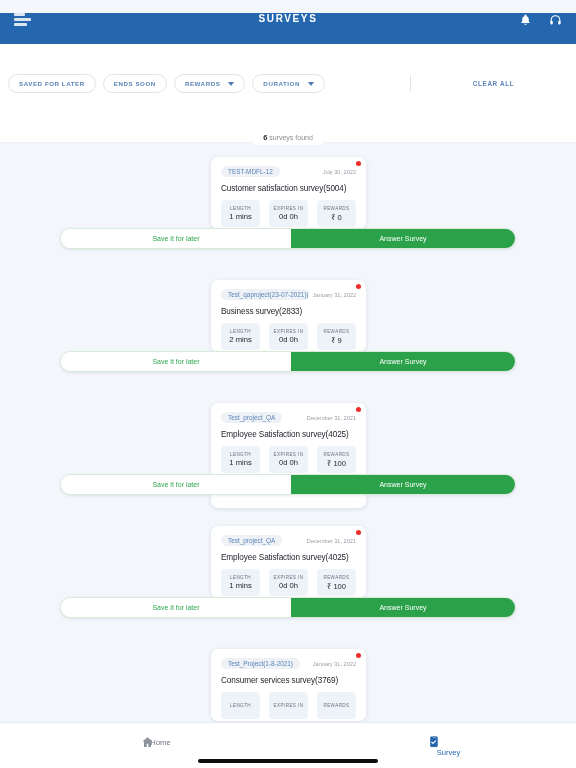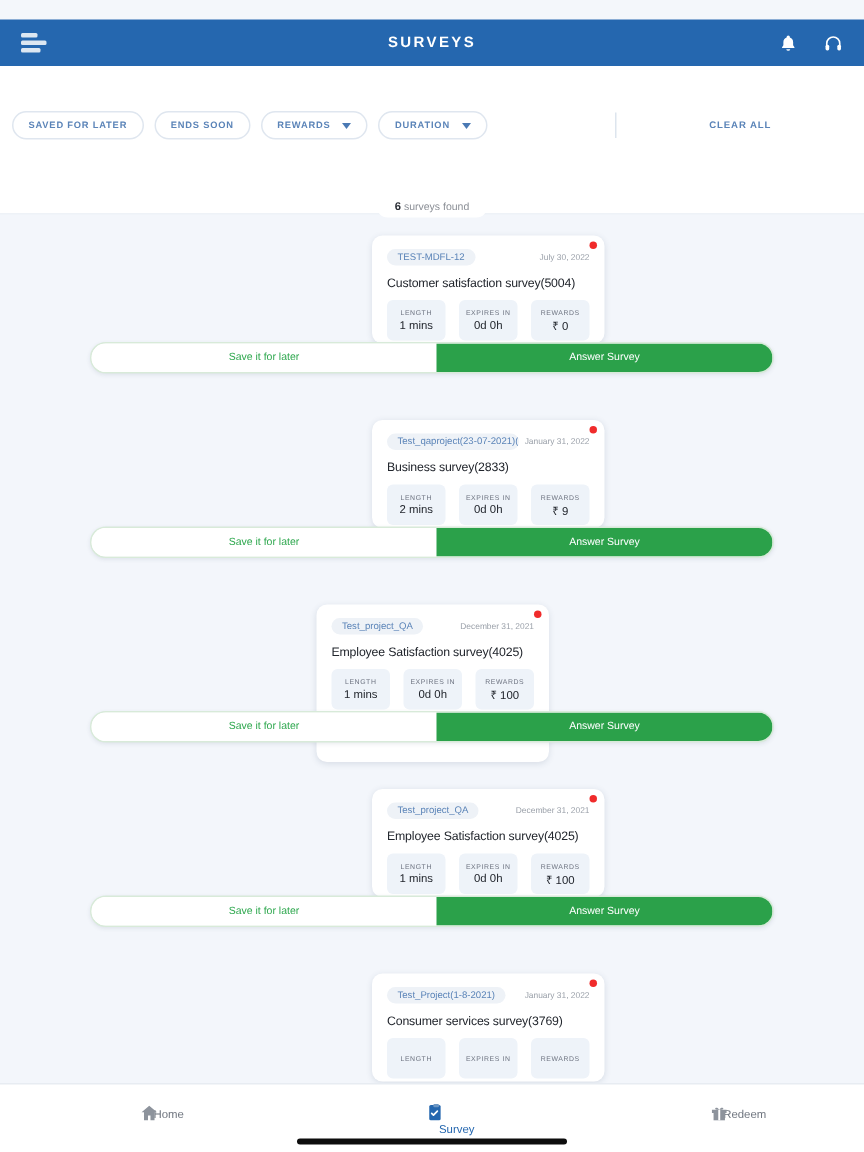--- a/index.html
+++ b/index.html
@@ -31,21 +31,21 @@
     width:14px;height:7px;border:1px solid #fff;border-radius:1.5px;
     position:relative; display:inline-block;
   }
   .batt::after{content:"";position:absolute;left:1px;top:1px;bottom:1px;right:1px;background:#fff;border-radius:.5px;}
   .batt-cap{width:1.5px;height:3px;background:#ffffff99;border-radius:0 1px 1px 0;display:inline-block;}
 
   
   .appbar {
     position:absolute; top:13px; left:0; width:576px; height:31px;
     background:#2567af; color:#fff;
-    display:flex; align-items:center; justify-content:space-between;
+    display:flex; align-items:flex-start; justify-content:space-between;
     padding:0 14px;
     gap:20px;
   }
   .hamburger { width:17px; height:13px; display:flex; flex-direction:column; justify-content:space-between; cursor:pointer;}
   .hamburger span{ display:block; height:2.6px; background:#dce7f2; border-radius:1px; }
   .hamburger span:nth-child(1){ width:11px; }
   .hamburger span:nth-child(2){ width:17px; }
   .hamburger span:nth-child(3){ width:13px; }
   .appbar-title {
     position:absolute; left:0; right:0; text-align:center;
@@ -99,21 +99,21 @@
   }
   .card-row{ position:relative; width:576px; height:123px; }
 
   .card{
     position:absolute; left:211px; top:14px; width:155px;
     background:#ffffff; border-radius:7px;
     box-shadow:0 1px 4px rgba(40,60,90,.13);
     padding:9px 10px 6px 10px; overflow:hidden;
   }
   .card.tall{ height:105px; }
-  .card.std{ height:72px;margin-left:37px; }
+  .card.std{ height:72px; }
 
   .reddot{
     position:absolute; right:5px; top:4px;
     width:5px;height:5px;border-radius:50%;background:#f02b2b;
   }
   .card-head{ display:flex; align-items:center; justify-content:space-between; gap:4px; }
   .tag{
     background:#eef2f7; color:#5b84b8; border-radius:9px;
     padding:2px 7px; font-size:6.4px; white-space:nowrap; overflow:hidden;
   }
@@ -389,30 +389,19 @@
         <div class="nav-inner">
           <svg class="nav-ic" viewBox="0 0 24 24">
             <rect x="4" y="2" width="14" height="19" rx="2" fill="#2567af"></rect>
             <rect x="9" y="1" width="7" height="4" rx="1.5" fill="#6d97c4"></rect>
             <path d="M7 12.5l2.2 2.2L14 9.8" fill="none" stroke="#ffffff" stroke-width="2.1" stroke-linecap="round" stroke-linejoin="round"></path>
           </svg>
           <span class="nav-lbl">Survey</span>
         </div>
       </div>
 
-      <div class="nav-item">
-        <div class="nav-inner">
-          <svg class="nav-ic" viewBox="0 0 24 24">
-            <rect x="3" y="8" width="18" height="4" fill="#8d939c"></rect>
-            <rect x="5" y="12" width="14" height="9" fill="#8d939c"></rect>
-            <rect x="10.8" y="5" width="2.4" height="16" fill="#ffffff"></rect>
-            <path d="M12 8c-1.5-3-5-3.2-5-1.2C7 8 9.7 8.3 12 8zm0 0c1.5-3 5-3.2 5-1.2C17 8 14.3 8.3 12 8z" fill="#8d939c"></path>
-          </svg>
-          <span class="nav-lbl">Redeem</span>
-        </div>
-      </div>
 
 
     </div>
     <div class="home-indicator"></div>
   </div>
 
 </div>
 
 </body></html>

